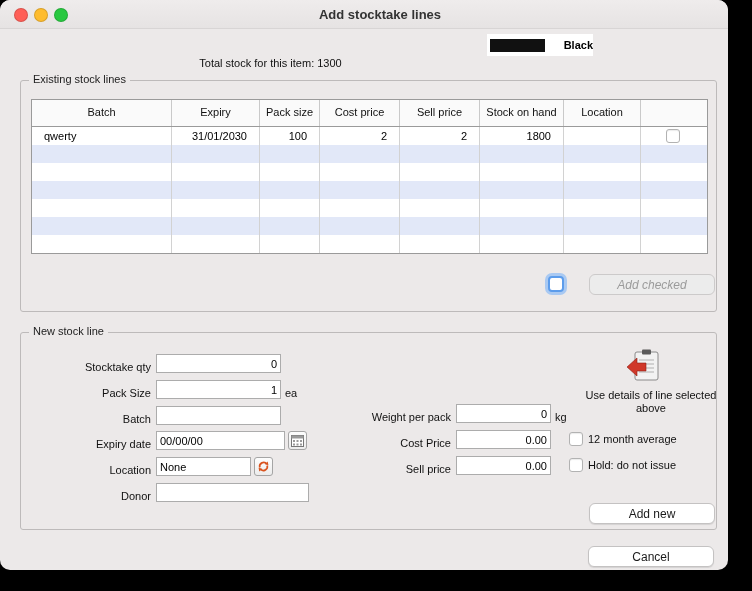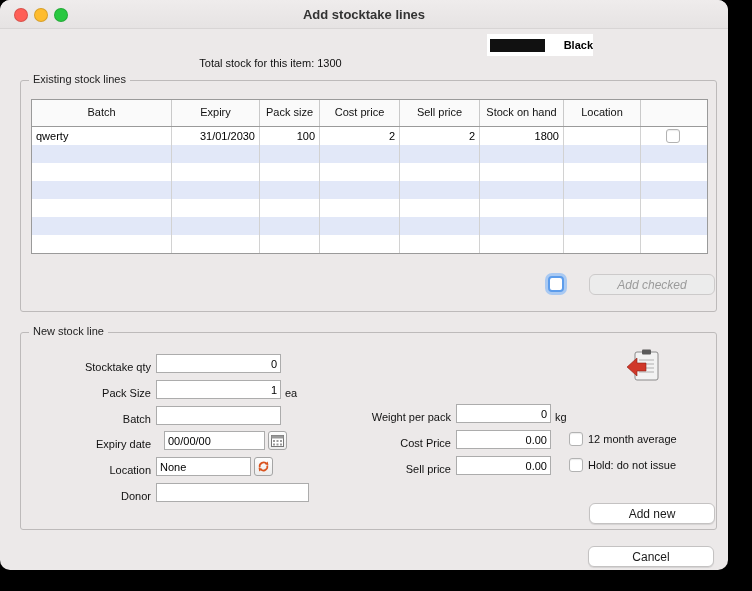--- a/index.html
+++ b/index.html
@@ -7,21 +7,21 @@
        font-family:"Liberation Sans",sans-serif;-webkit-font-smoothing:antialiased;}
   #screen{position:absolute;left:0;top:0;width:752px;height:591px;background:#000;}
   .window{position:absolute;left:0;top:0;width:728px;height:570px;background:#ece9e9;
           border-radius:10px;overflow:hidden;}
   .titlebar{position:absolute;left:0;top:0;width:100%;height:28px;
             background:linear-gradient(#efecec,#e6e3e3);border-bottom:1px solid #d8d5d5;}
   .traffic{position:absolute;top:8px;width:12px;height:12px;border-radius:50%;border:0.5px solid rgba(0,0,0,.15);}
   .t-red{left:14px;background:#ff5f57;}
   .t-yellow{left:34px;background:#febc2e;}
   .t-green{left:54px;background:#28c840;}
-  .title{position:absolute;top:7px;left:0;width:100%;text-align:center;
+  .title{position:absolute;top:7px;left:16px;width:100%;text-align:center;
          font-size:13px;font-weight:bold;color:#333;}
   .lbl{font-size:11px;color:#111;}
   .inp{box-sizing:border-box;height:19px;background:#fff;border:1px solid #acacac;
        font-size:11px;font-family:inherit;padding:0 3px;color:#000;}
   .num{text-align:right;}
   .item-row{position:absolute;left:38px;top:36px;display:flex;align-items:center;gap:5px;}
   .color-panel{position:absolute;left:487px;top:34px;width:106px;height:22px;background:#fff;
                display:flex;align-items:center;padding-left:3px;box-sizing:border-box;gap:12px;}
   .swatch{width:55px;height:13px;background:#111;}
   .color-name{font-size:11px;font-weight:bold;margin-left:7px;color:#000;}
@@ -30,21 +30,21 @@
   .group-label{position:absolute;top:-8px;left:8px;background:#ece9e9;padding:0 4px;font-size:11px;color:#222;}
   .g1{left:20px;top:80px;width:695px;height:230px;}
   .g2{left:20px;top:332px;width:695px;height:196px;}
   .tbl{position:absolute;left:10px;top:18px;width:677px;border:1px solid #9a9a9a;background:#fff;box-sizing:border-box;}
   .cols{display:grid;grid-template-columns:140px 88px 60px 80px 80px 84px 77px 63px;}
   .thead{height:26px;background:#fafafa;border-bottom:1px solid #9a9a9a;}
   .th{font-size:11px;color:#111;text-align:center;line-height:25px;border-right:1px solid #c9c9c9;overflow:hidden;}
   .th:last-child{border-right:none;}
   .trow{height:18px;background:#fff;}
   .trow.even{background:#e2e8f8;}
-  .td{font-size:11px;line-height:18px;padding:0 4px;border-right:1px solid #d2d2d2;
+  .td{font-size:11px;line-height:18px;padding:0 12px;border-right:1px solid #d2d2d2;
       overflow:hidden;white-space:nowrap;box-sizing:border-box;color:#000;}
   .td:last-child{border-right:none;}
   .r{text-align:right;}
   .cbcell{display:flex;align-items:center;justify-content:center;padding:0;}
   .cb{width:12px;height:12px;background:#fff;border:1px solid #b2b2b2;border-radius:3px;
       box-shadow:inset 0 1px 1px rgba(0,0,0,.08);}
   .check-all{position:absolute;left:527px;top:195px;width:12px;height:12px;border-radius:4px;
              background:#fff;border:2px solid #5c9ceb;box-shadow:0 0 0 3px #a9c9f2;}
   .btn{position:absolute;height:21px;background:#fff;border:1px solid #c4c2c2;border-radius:6px;
        font-size:12px;font-family:inherit;color:#1a1a1a;box-shadow:0 1px 1px rgba(0,0,0,.1);padding:0;}
@@ -192,21 +192,21 @@
         <span class="suffix">ea</span>
       </div>
 
       <div class="frow" style="left:10px;top:72px">
         <span class="flabel lw">Batch</span>
         <input class="inp" style="width: 125px;" value="">
       </div>
 
       <div class="frow" style="left:10px;top:97px">
         <span class="flabel lw">Expiry date</span>
-        <input class="inp" style="width: 101px; margin-left: 8px;" value="00/00/00">
+        <input class="inp" style="width: 129px;" value="00/00/00">
         <button class="icon-btn">
           <svg width="13" height="13" viewBox="0 0 13 13">
             <rect x="0.5" y="1.5" width="12" height="11" fill="#fff" stroke="#777"></rect>
             <rect x="0.5" y="1.5" width="12" height="3" fill="#9a9a9a"></rect>
             <g fill="#9a9a9a">
               <rect x="2" y="6" width="2" height="2"></rect>
                 <rect x="5.5" y="6" width="2" height="2"></rect>
                 <rect x="9" y="6" width="2" height="2"></rect>
               <rect x="2" y="9.5" width="2" height="2"></rect>
                 <rect x="5.5" y="9.5" width="2" height="2"></rect>
@@ -265,20 +265,21 @@
         <svg width="36" height="34" viewBox="0 0 36 34">
           <rect x="10" y="4" width="23" height="28" rx="2" fill="#f2f2f2" stroke="#8a8a8a"></rect>
           <rect x="17" y="1.5" width="9" height="5" rx="1" fill="#5a5a5a"></rect>
           <line x1="14" y1="12" x2="29" y2="12" stroke="#b0b0b0"></line>
           <line x1="14" y1="16" x2="29" y2="16" stroke="#b0b0b0"></line>
           <line x1="14" y1="20" x2="29" y2="20" stroke="#b0b0b0"></line>
           <line x1="14" y1="24" x2="29" y2="24" stroke="#b0b0b0"></line>
           <polygon points="2,19 12,10 12,15 21,15 21,23 12,23 12,28" fill="#d0382a" stroke="#8d1f14" stroke-width="0.6"></polygon>
         </svg>
       </button>
+      <div class="use-details">Use details of line selected above</div>
 
       <button class="btn" style="left:568px;top:170px;width:126px;">Add new</button>
     </div>
 
     <button class="btn" style="left:588px;top:546px;width:126px;">Cancel</button>
 
   </div>
 </div>
 
 </body></html>

